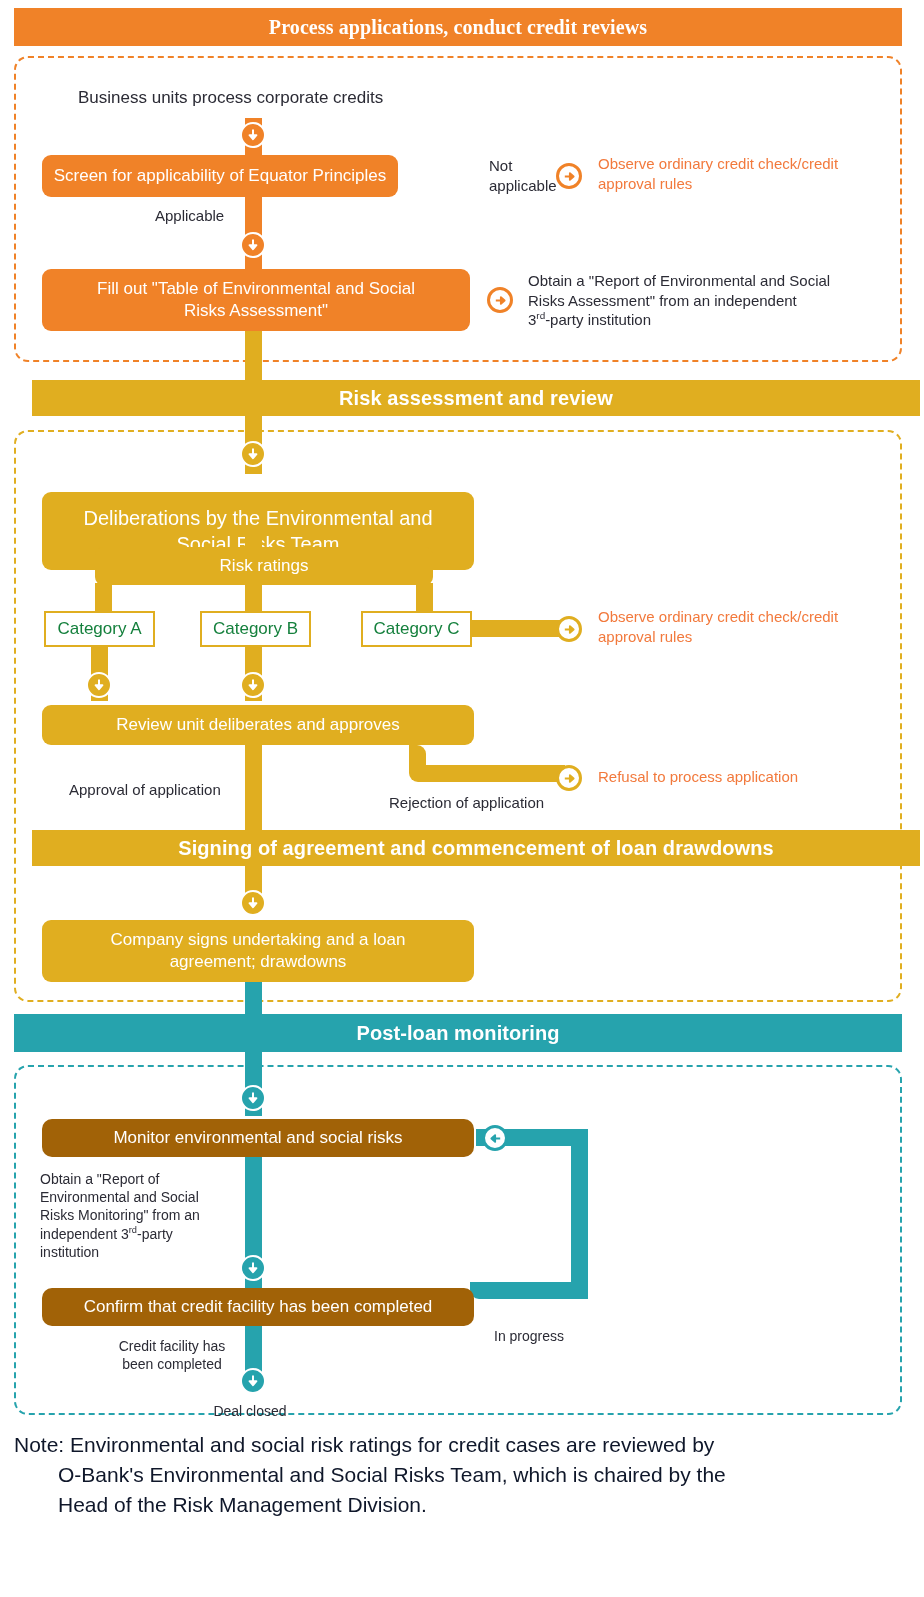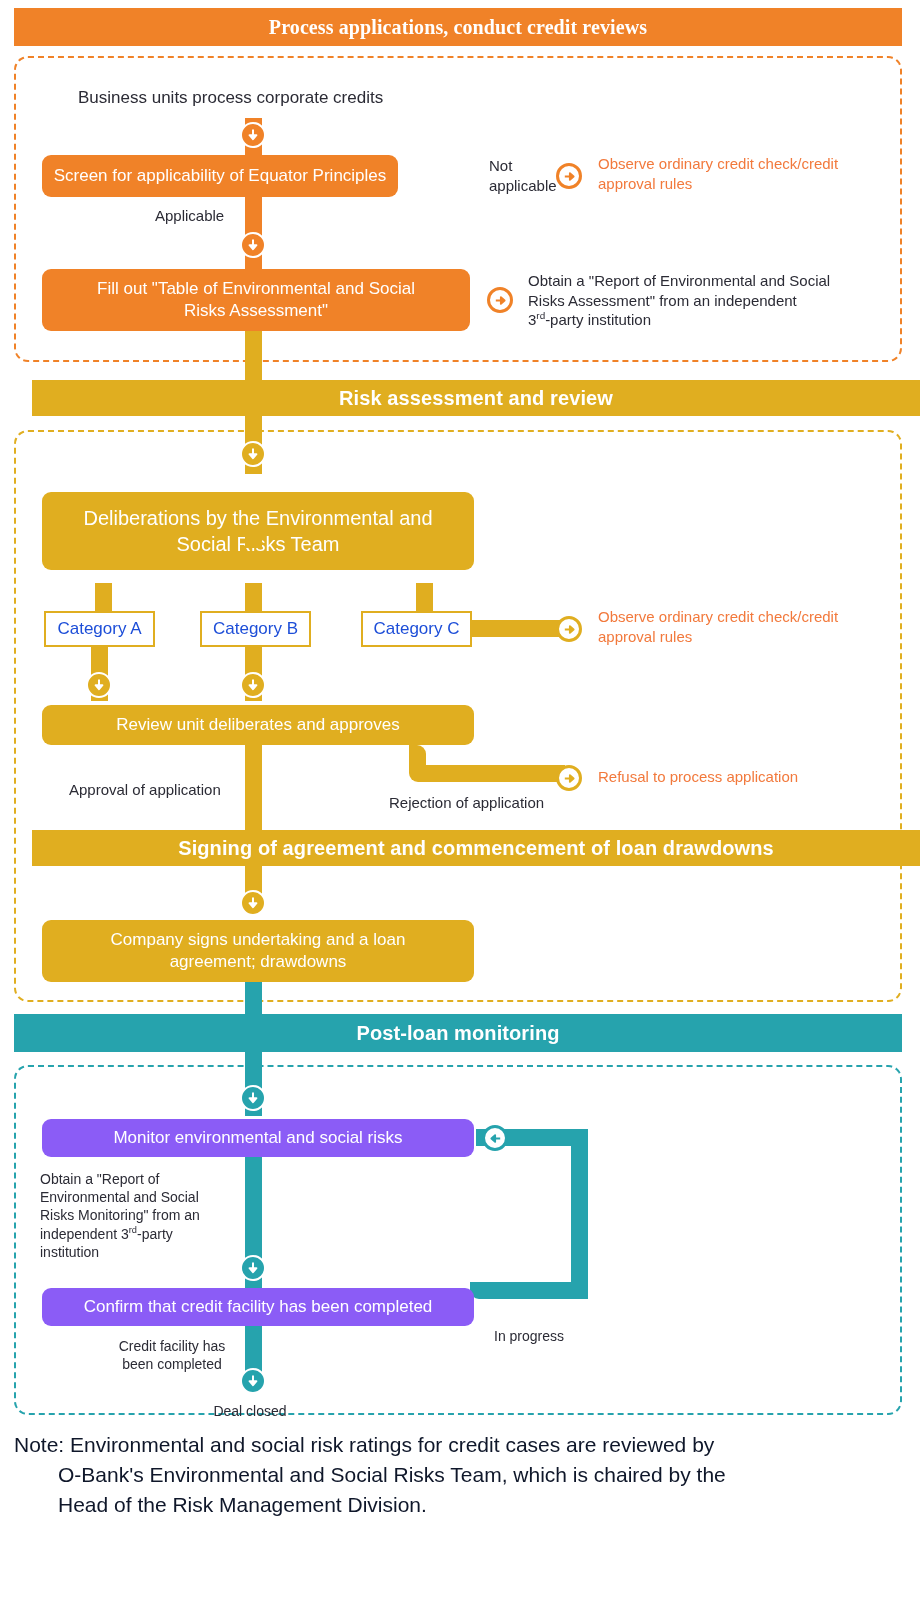--- a/index.html
+++ b/index.html
@@ -47,31 +47,31 @@
     align-items: center;
     justify-content: center;
     text-align: center;
     color: #ffffff;
     border-radius: 9px;
     line-height: 1.32;
     padding: 2px 10px;
   }
   .pbox-orange { background: #F08228; }
   .pbox-gold   { background: #E0AE20; }
-  .pbox-teal   { background: #8b5cf6; }
+  .pbox-teal   { background: #a16207; border-radius: 10px; }
 
   
   .catbox {
     position: absolute;
     display: flex;
     align-items: center;
     justify-content: center;
     background: #ffffff;
     border: 2px solid #E0AE20;
-    color: #1d4ed8;
+    color: #15803d;
     text-align: center;
   }
 
   
   .seg { position: absolute; }
   .seg-orange { background: #F08228; }
   .seg-gold   { background: #E0AE20; }
   .seg-teal   { background: #26A3AD; }
   .rc-tr { border-top-right-radius: 9px; }
   .rc-bl { border-bottom-left-radius: 9px; }
@@ -180,20 +180,21 @@
   </div>
 
   <div class="pbox pbox-gold" style="left:42px; top:472px; width:432px; height:78px; font-size:20px;margin-top:20px;">
     <span>
       <span>Deliberations by the Environmental and</span><br>
       <span>Social Risks Team</span>
     </span>
   </div>
 
   <div class="seg seg-gold" style="left:245px; top:532px; width:17px; height:16px;"></div>
+  <div class="pbox pbox-gold" style="left:95px; top:547px; width:338px; height:38px; font-size:17px; border-radius:8px;">Risk ratings</div>
 
   <div class="seg seg-gold" style="left:95px; top:583px; width:17px; height:32px;"></div>
   <div class="seg seg-gold" style="left:245px; top:583px; width:17px; height:32px;"></div>
   <div class="seg seg-gold" style="left:416px; top:583px; width:17px; height:32px;"></div>
 
   <div class="catbox" style="left:44px; top:611px; width:111px; height:36px; font-size:17px;">Category A</div>
   <div class="catbox" style="left:200px; top:611px; width:111px; height:36px; font-size:17px;">Category B</div>
   <div class="catbox" style="left:361px; top:611px; width:111px; height:36px; font-size:17px;">Category C</div>
 
   <div class="seg seg-gold" style="left:470px; top:620px; width:95px; height:17px; border-radius:0 4px 4px 0;"></div>

